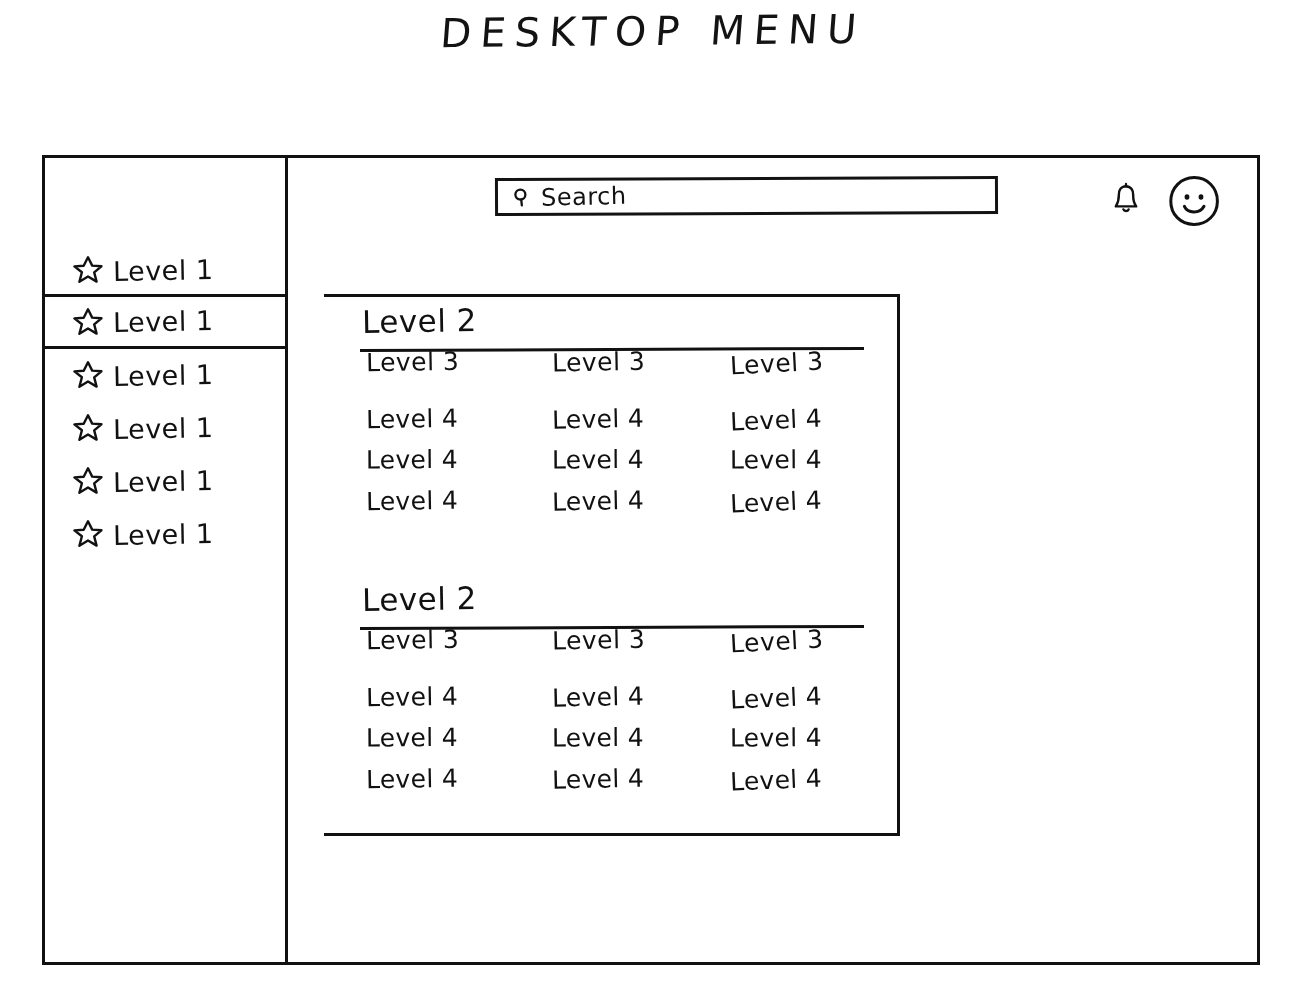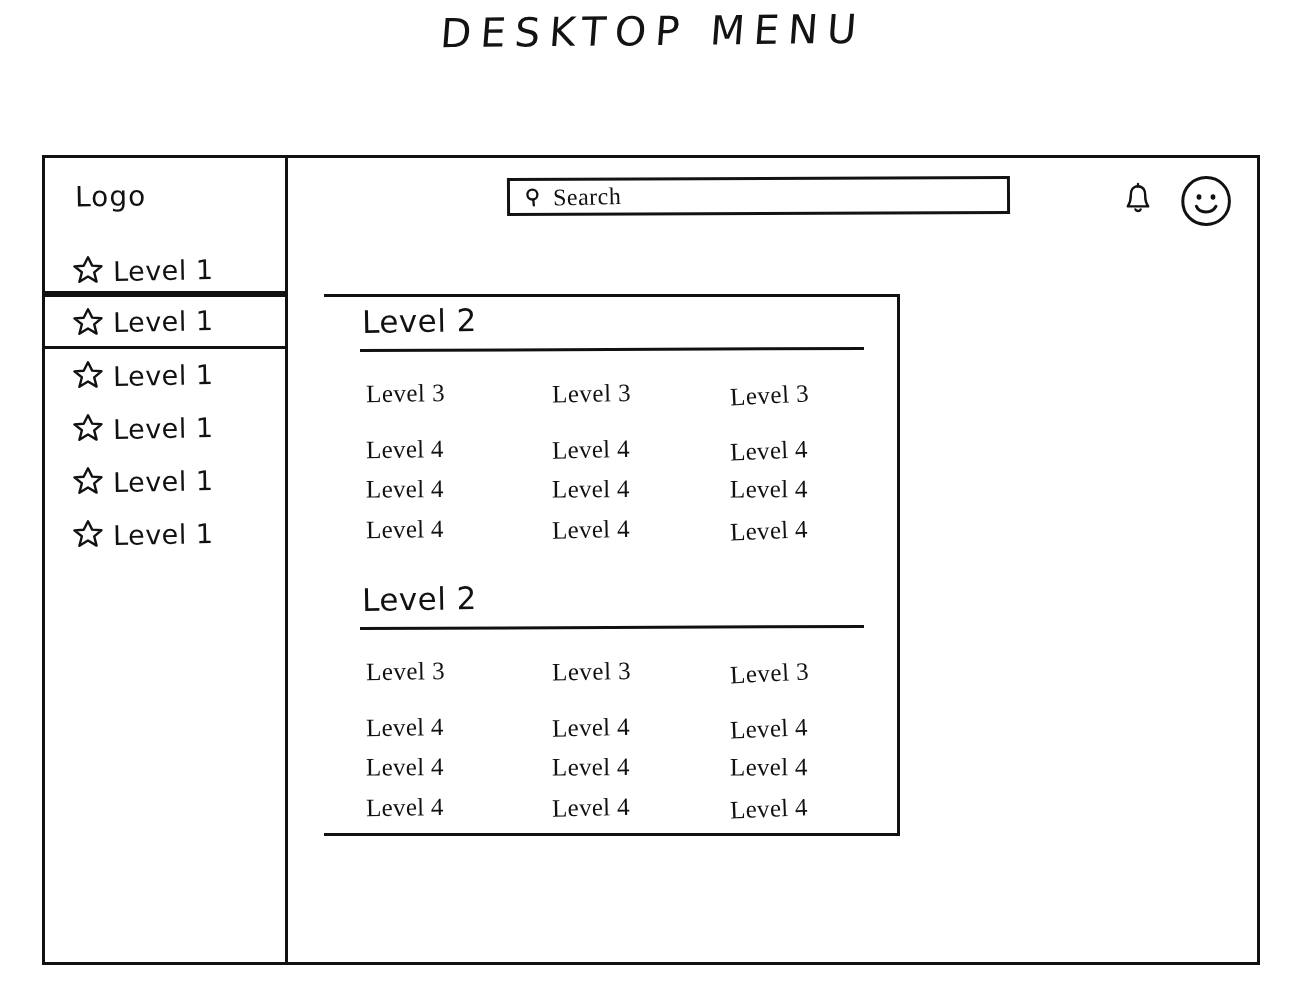--- a/index.html
+++ b/index.html
@@ -112,25 +112,24 @@
   .main {
     position: absolute;
     left: 243px;
     top: 0;
     right: 0;
     bottom: 0;
   }
 
   .topbar {
     position: absolute;
-    left: 12px;
+    left: 0;
     top: 0;
     width: 100%;
     height: 136px;
-    font-family: Liberation Serif, serif;
   }
 
   .search-box {
     position: absolute;
     left: 207px;
     top: 19px;
     width: 503px;
     height: 38px;
     border: 3px solid #131313;
     box-sizing: border-box;
@@ -208,24 +207,23 @@
     top: 45px;
     width: 504px;
     height: 0;
     border-top: 3px solid #111111;
     transform: rotate(-0.25deg);
   }
 
   .columns {
     position: absolute;
     left: 0;
-    top: 76px;
+    top: 44px;
     width: 100%;
     display: flex;
-    font-family: Liberation Serif, serif;
   }
   .column {
     flex: 0 0 auto;
   }
   .col-0 { width: 192px; padding-left: 42px; box-sizing: border-box; }
   .col-1 { width: 182px; padding-left: 36px; box-sizing: border-box; }
   .col-2 { width: 200px; padding-left: 32px; box-sizing: border-box; }
 
   .col-head {
     font-size: 25px;
@@ -250,23 +248,20 @@
 </style>
 </head>
 <body>
 
 <div class="page-title">DESKTOP   MENU</div>
 
 <div class="window-frame">
 
   <div class="sidebar">
 
-    <div class="sidebar-header">
-      <div class="logo">Logo</div>
-    </div>
 
     <div class="nav-item nav-0">
       <span class="star-icon">
         <svg viewBox="0 0 34 34" width="34" height="34" aria-hidden="true">
           <path d="M17 4.2 L21.2 12.6 L30.4 13.3 L23.2 19.4 L25.6 28.6 L17 23.5 L8.4 28.8 L10.9 19.3 L3.4 13.4 L12.7 12.7 Z" fill="none" stroke="#111111" stroke-width="2.4" stroke-linejoin="round" stroke-linecap="round"></path>
         </svg>
       </span>
       <span class="nav-label">Level 1</span>
     </div>
 

